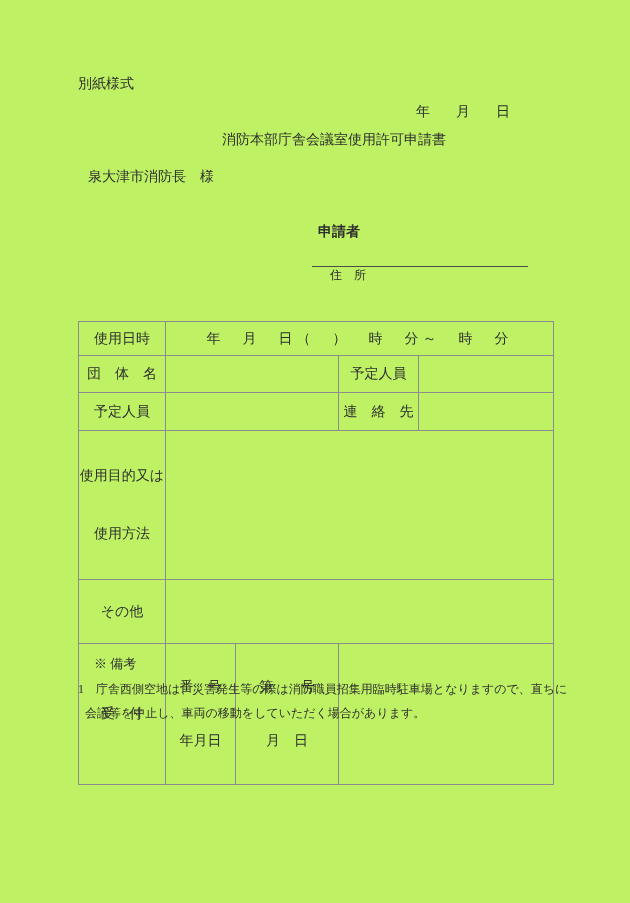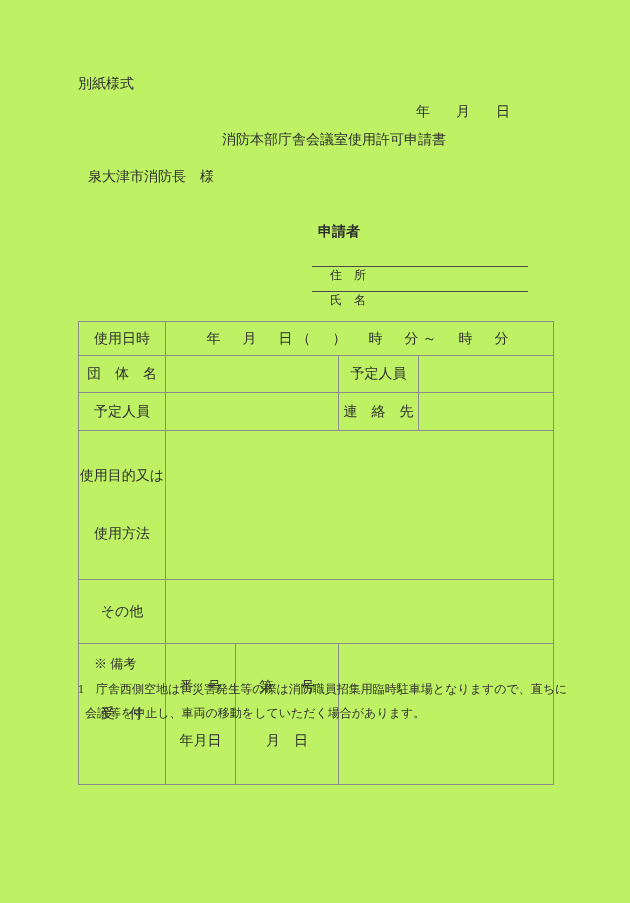--- a/index.html
+++ b/index.html
@@ -63,23 +63,20 @@
 
   <div class="abs t14 attachment-label">別紙様式</div>
   <div class="abs t14 date-line">年　月　日</div>
   <div class="abs t14 doc-title">消防本部庁舎会議室使用許可申請書</div>
   <div class="abs t14 addressee">泉大津市消防長　様</div>
 
   <div class="abs t14 applicant-heading">申請者</div>
   <div class="u-line addr-line">
     <span>住　所</span>
   </div>
-  <div class="u-line name-line">
-    <span>氏　名</span>
-  </div>
 
   <table class="form">
     <colgroup>
       <col style="width:87px">
         <col style="width:70px">
         <col style="width:103px">
         <col style="width:80px">
         <col style="width:135px">
     </colgroup>
     <tbody>

